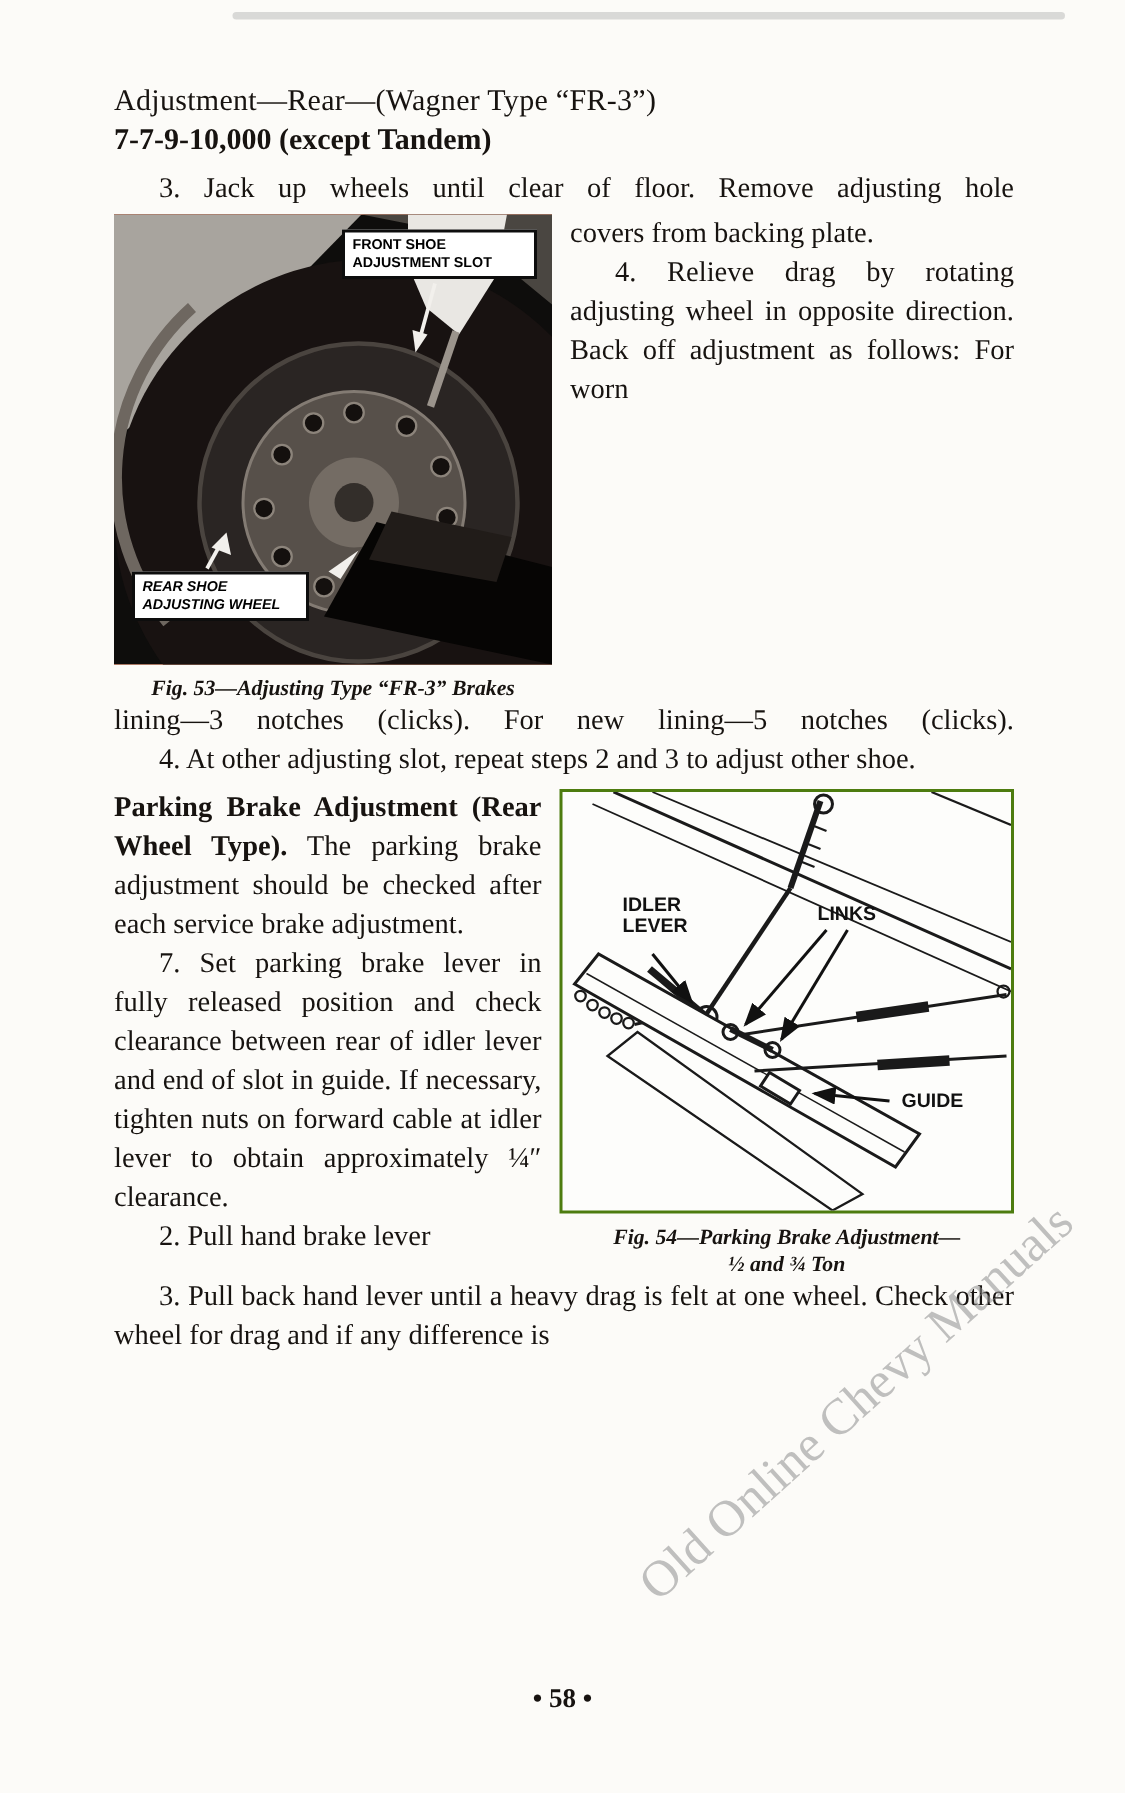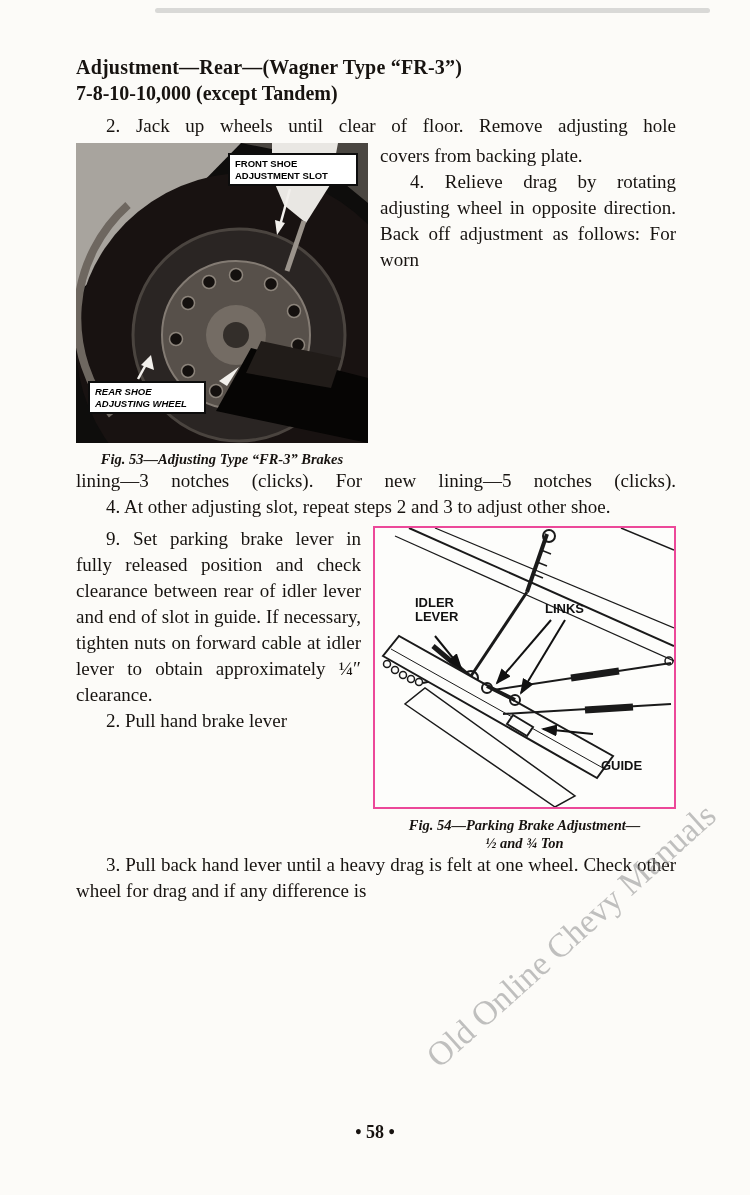--- a/index.html
+++ b/index.html
@@ -5,33 +5,33 @@
   * { box-sizing: border-box; }
   html, body { margin: 0; padding: 0; background: #ffffff; }
   .page {
     position: relative; width: 750px; height: 1195px; margin: 0 auto;
     background: #fcfbf8; overflow: hidden; color: #171310;
     font-family: "Liberation Serif", "DejaVu Serif", serif;
   }
   .scan-line { position: absolute; left: 155px; top: 8px; width: 555px; height: 5px;
     background: #c6c6c4; opacity: .65; border-radius: 3px; }
   .content { position: absolute; left: 76px; top: 56px; width: 600px; }
-  .h-title { font-size: 20px; font-weight: bold; margin: 0 0 3px 0; letter-spacing: .2px; }
+  .h-title { font-size: 20px; font-weight: normal; margin: 0 0 3px 0; letter-spacing: .2px; }
   .h-sub   { font-size: 20px; font-weight: bold; margin: 0 0 8px 0; }
   p.body { font-size: 19px; line-height: 26px; margin: 0; text-align: justify; }
   .indent { text-indent: 30px; }
   .spread { text-align-last: justify; }
   .mt2 { margin-top: 2px; } .mt6 { margin-top: 6px; } .mt10 { margin-top: 10px; }
   .row { display: flex; align-items: flex-start; margin-top: 4px; }
   .fig53wrap { flex: 0 0 292px; }
   .photo { position: relative; width: 292px; height: 300px; background: #c2410c; }
   .col-right { flex: 1; margin-left: 12px; }
   .col-left  { flex: 0 0 285px; margin-right: 12px; }
   .fig54wrap { flex: 1; }
-  .drawing { position: relative; width: 303px; height: 283px; background: #fdfdfb; border: 2px solid #ec4899; }
+  .drawing { position: relative; width: 303px; height: 283px; background: #fdfdfb; border: 2px solid #4d7c0f; }
   .caption { font-size: 14.5px; font-weight: bold; font-style: italic; text-align: center;
     line-height: 18px; margin-top: 7px; }
   .photo-label { position: absolute; background: #ffffff; border: 2px solid #0d0d0d; color: #000;
     font-family: "Liberation Sans", sans-serif; font-weight: bold; font-size: 9.5px;
     line-height: 11.5px; padding: 3px 5px; }
   .draw-label { position: absolute; color: #111;
     font-family: "Liberation Sans", sans-serif; font-weight: bold; font-size: 13px; line-height: 14px; }
   .page-number { position: absolute; left: 0; right: 0; bottom: 52px; text-align: center;
     font-size: 18px; font-weight: bold; }
   .watermark { position: absolute; left: 432px; top: 1042px; white-space: nowrap;
@@ -40,23 +40,23 @@
 </style>
 </head>
 <body>
 
 <div class="page">
   <div class="scan-line"></div>
 
   <div class="content">
 
     <div class="h-title">Adjustment—Rear—(Wagner Type “FR-3”)</div>
-    <div class="h-sub">7-8-10-10,000 (except Tandem)</div>
+    <div class="h-sub">7-7-9-10,000 (except Tandem)</div>
 
-    <p class="body indent spread">2. Jack up wheels until clear of floor. Remove adjusting hole</p>
+    <p class="body indent spread">3. Jack up wheels until clear of floor. Remove adjusting hole</p>
 
     <div class="row">
       <figure class="fig53wrap" style="margin:0">
         <div class="photo">
           <svg viewBox="0 0 292 300" width="292" height="300">
             <rect width="292" height="300" fill="#0e0d0c"></rect>
             <polygon points="0,0 165,0 72,95 0,150" fill="#a8a49e"></polygon>
             <polygon points="165,0 292,0 292,60 236,14" fill="#4a4641"></polygon>
             <circle cx="170" cy="200" r="170" fill="#181211"></circle>
             <path d="M52,62 A152,152 0 0,0 36,272" stroke="#6e6760" stroke-width="8" fill="none"></path>
@@ -99,21 +99,22 @@
         <p class="body">covers from backing plate.</p>
         <p class="body indent mt2">4. Relieve drag by rotating adjusting wheel in opposite direction. Back off adjustment as follows: For worn</p>
       </div>
     </div>
 
     <p class="body spread mt6">lining—3 notches (clicks). For new lining—5 notches (clicks).</p>
     <p class="body indent mt2">4. At other adjusting slot, repeat steps 2 and 3 to adjust other shoe.</p>
 
     <div class="row" style="margin-top:6px">
       <div class="col-left">
-        <p class="body indent mt2">9. Set parking brake lever in fully released position and check clearance between rear of idler lever and end of slot in guide. If necessary, tighten nuts on forward cable at idler lever to obtain approximately ¼″ clearance.</p>
+        <p class="body"><b>Parking Brake Adjustment (Rear Wheel Type).</b> <span>The parking brake adjustment should be checked after each service brake adjustment.</span></p>
+        <p class="body indent mt2">7. Set parking brake lever in fully released position and check clearance between rear of idler lever and end of slot in guide. If necessary, tighten nuts on forward cable at idler lever to obtain approximately ¼″ clearance.</p>
         <p class="body indent mt2">2. Pull hand brake lever</p>
       </div>
 
       <figure class="fig54wrap" style="margin:0">
         <div class="drawing">
           <svg viewBox="0 0 299 279" width="299" height="279">
             <defs>
               <marker id="ah" markerWidth="10" markerHeight="8" refX="7" refY="3" orient="auto">
                 <path d="M0,0 L8,3 L0,6 Z" fill="#111"></path>
               </marker>
@@ -152,21 +153,21 @@
             </g>
             <g stroke="#111" stroke-width="2" fill="none">
               <line x1="60" y1="108" x2="86" y2="140" marker-end="url(#ah)"></line>
               <line x1="176" y1="92" x2="122" y2="155" marker-end="url(#ah)"></line>
               <line x1="190" y1="92" x2="146" y2="165" marker-end="url(#ah)"></line>
               <line x1="218" y1="206" x2="168" y2="201" marker-end="url(#ah)"></line>
             </g>
           </svg>
           <div class="draw-label" style="left:40px; top:68px; width:52px;">IDLER LEVER</div>
           <div class="draw-label" style="left:170px; top:74px;">LINKS</div>
-          <div class="draw-label" style="left:226px; top:199px;margin-top:32px;">GUIDE</div>
+          <div class="draw-label" style="left:226px; top:199px;">GUIDE</div>
         </div>
         <figcaption class="caption">
           <div>Fig. 54—Parking Brake Adjustment—</div>
           <div>½ and ¾ Ton</div>
         </figcaption>
       </figure>
     </div>
 
     <p class="body indent mt10">3. Pull back hand lever until a heavy drag is felt at one wheel. Check other wheel for drag and if any difference is</p>
 

